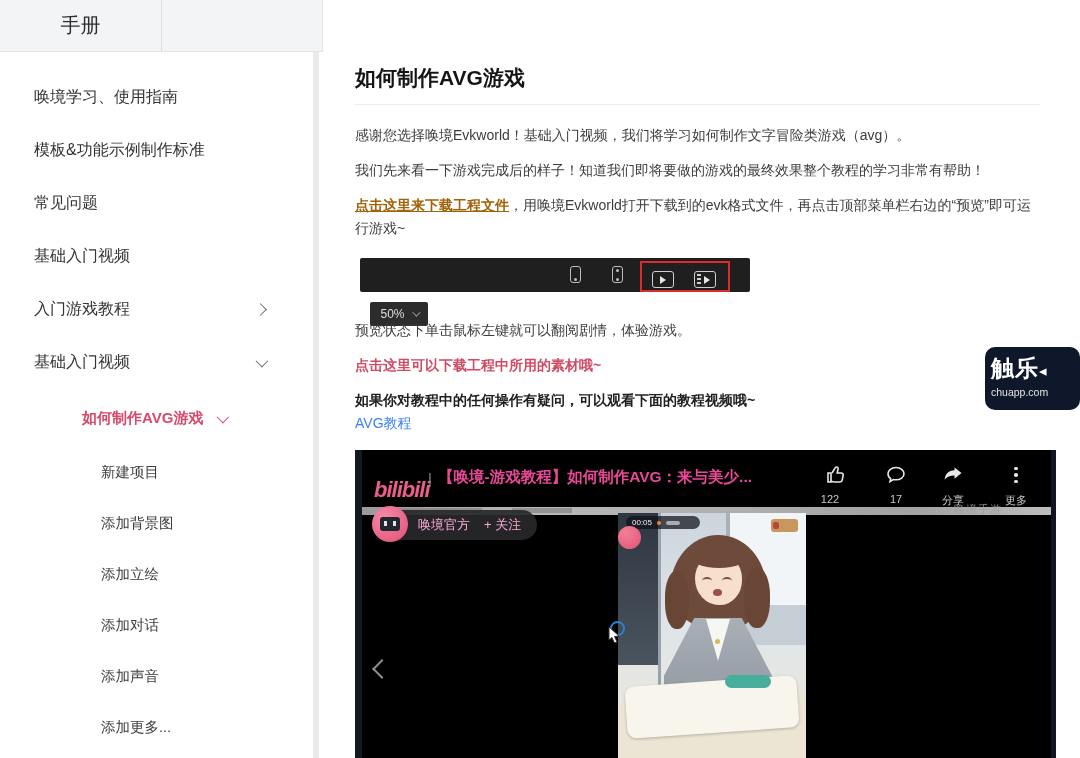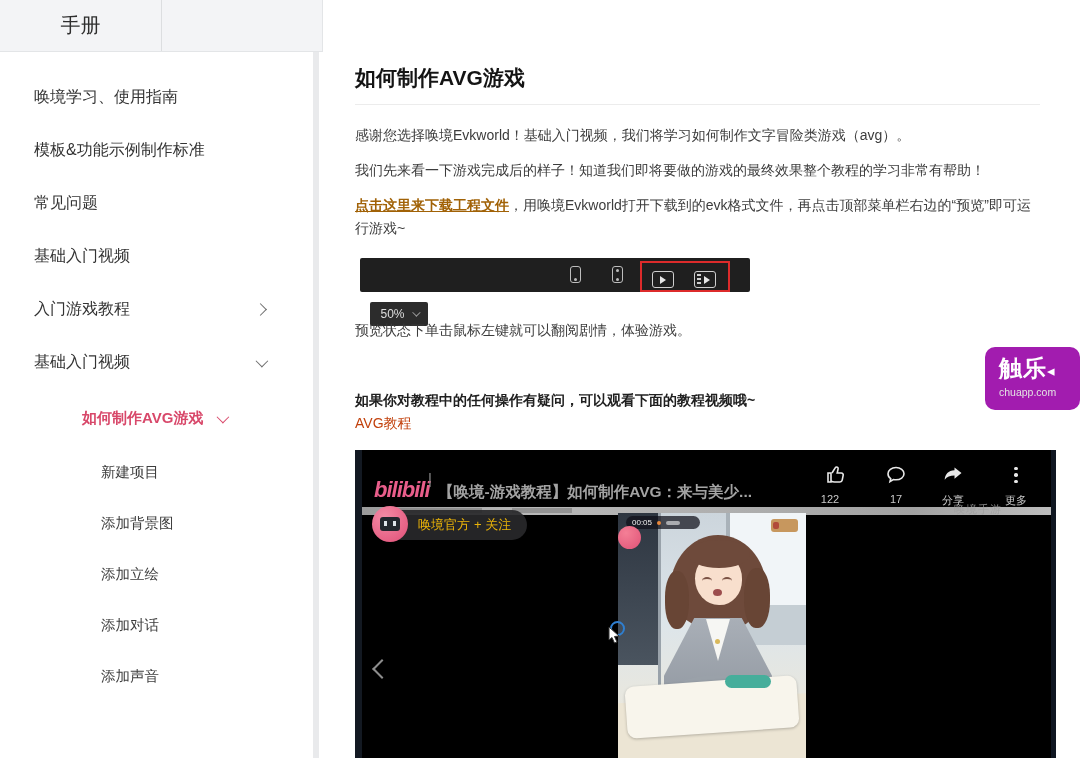--- a/index.html
+++ b/index.html
@@ -35,21 +35,21 @@
 
   
   #content{left:355px;top:0;width:689px;height:758px;}
   #page-title{left:0;top:64px;font-size:21px;font-weight:bold;color:#141414;}
   #title-hr{left:0;top:104px;width:685px;border-top:1px solid #ececec;height:0;}
   .para{left:0;width:689px;font-size:14px;color:#3c3c3c;line-height:23px;}
   #p1{top:124px;} #p2{top:159px;} #p3{top:194px;}
   #p4{top:319px;} 
   #p5{top:354px;font-weight:bold;color:#d04a64;}
   #p6{top:389px;font-weight:bold;color:#202020;}
-  #p7{top:412px;color:#c2410c;}
+  #p7{top:412px;color:#3b82f6;}
   .redlink{color:#a16207;font-weight:bold;text-decoration:underline;cursor:pointer;}
 
   
   #toolbar-img{left:5px;top:258px;width:390px;height:34px;background:#1f1f1f;border-radius:2px;}
   #zoom-box{position:absolute;left:10px;top:5px;width:58px;height:24px;background:#2c2c2c;
     border-radius:2px;display:flex;align-items:center;justify-content:center;gap:7px;
     color:#dedede;font-size:12px;cursor:pointer;margin-top:39px;}
   #zoom-box .chev{width:5px;height:5px;border-color:#9a9a9a;}
   .ticon-phone{position:absolute;top:8px;width:11px;height:17px;border:1.5px solid #bdbdbd;
     border-radius:3px;box-sizing:border-box;}
@@ -66,36 +66,36 @@
     background:repeating-linear-gradient(#cfcfcf 0 2px,transparent 2px 4px);}
   .ticon-play.debug::after{left:9px;}
 
   
   #player{left:0;top:450px;width:689px;height:308px;background:#000;
     border-left:7px solid #131922;border-right:5px solid #0f1621;box-sizing:content-box;}
   #vheader{position:absolute;left:0;top:0;width:100%;height:56px;}
   #bili-logo{position:absolute;left:12px;top:17px;font-size:22px;font-weight:bold;font-style:italic;
     color:#e95e8b;letter-spacing:-1px;margin-top:10px;}
   #vtitle-sep{position:absolute;left:66px;top:20px;color:#8a8a8a;font-size:15px;}
-  #vtitle{position:absolute;left:76px;top:32px;font-size:15.5px;font-weight:bold;color:#a3a3a3;white-space:nowrap;}
+  #vtitle{position:absolute;left:76px;top:17px;font-size:15.5px;font-weight:bold;color:#ec4899;white-space:nowrap;}
   .vact{position:absolute;top:13px;width:26px;height:24px;cursor:pointer;}
   .vact svg{width:100%;height:100%;}
   .vact-label{position:absolute;top:43px;width:60px;text-align:center;font-size:11px;color:#c9c9c9;}
   #dots-icon{display:flex;flex-direction:column;gap:3px;align-items:center;justify-content:center;}
   #dots-icon i{width:3.5px;height:3.5px;background:#e8e8e8;border-radius:50%;}
 
   #vstrip{position:absolute;left:0;top:57px;width:100%;height:8px;
     background:linear-gradient(90deg,#9b9b9b,#b8b8b8 25%,#aeaeae 55%,#a2a2a2 80%,#bdbdbd);}
   .strip-smudge{position:absolute;top:58px;height:5px;background:#7f7f7f;opacity:.65;}
   #vid-watermark{position:absolute;left:592px;top:52px;font-size:11px;color:#9f9f9f;opacity:.85;
     letter-spacing:1px;z-index:4;}
 
   #uploader{position:absolute;left:18px;top:60px;height:30px;border-radius:16px;
-    background:rgba(40,40,42,.92);padding:0 16px 0 38px;display:flex;align-items:center;gap:4px;
-    color:#eab308;font-size:13px;z-index:5;cursor:pointer;}
+    background:rgba(40,40,42,.92);padding:0 16px 0 38px;display:flex;align-items:center;gap:14px;
+    color:#f9a8d4;font-size:13px;z-index:5;cursor:pointer;}
   #avatar{position:absolute;left:10px;top:56px;width:36px;height:36px;border-radius:50%;
     background:radial-gradient(circle at 35% 30%,#f48aa5,#e04f77);z-index:6;display:flex;
     align-items:center;justify-content:center;}
   #avatar .tv{width:20px;height:14px;background:#23262e;border-radius:3px;position:relative;}
   #avatar .tv::before,#avatar .tv::after{content:"";position:absolute;top:4px;width:3px;height:5px;background:#dfe3ea;}
   #avatar .tv::before{left:4px;} #avatar .tv::after{right:4px;}
 
   
   #game{position:absolute;left:256px;top:63px;width:188px;height:245px;overflow:hidden;
     background:linear-gradient(180deg,#ccd5dc 0%,#dde5ea 45%,#e7e7e0 72%,#efe9dc 100%);}
@@ -134,22 +134,22 @@
   .orange-tag{position:absolute;left:153px;top:6px;width:27px;height:13px;background:#c7975e;border-radius:3px;}
   .orange-tag::before{content:"";position:absolute;left:2px;top:3px;width:6px;height:7px;background:#b14a3a;border-radius:2px;}
 
   #carousel-prev{position:absolute;left:13px;top:212px;width:12px;height:12px;
     border-left:2.5px solid #8d8d8d;border-bottom:2.5px solid #8d8d8d;transform:rotate(45deg);cursor:pointer;}
   #rec-cursor{position:absolute;left:246px;top:176px;z-index:7;}
   #cursor-ring{position:absolute;left:248px;top:171px;width:11px;height:11px;border:2.5px solid #2f7fd0;
     border-radius:50%;z-index:7;}
 
   
-  #tl-badge{left:985px;top:347px;width:95px;height:63px;background:#a21caf;border-radius:10px;
-    z-index:50;color:#fff;padding:8px 0 0 14px;box-sizing:border-box;}
+  #tl-badge{left:985px;top:347px;width:95px;height:63px;background:#0f172a;border-radius:10px;
+    z-index:50;color:#fff;padding:8px 0 0 6px;box-sizing:border-box;}
   #tl-brand{font-size:23px;font-weight:bold;letter-spacing:1px;line-height:26px;}
   #tl-brand .tri{font-size:15px;}
   #tl-domain{font-size:10.5px;color:#e4e4e4;margin-top:2px;}
 </style>
 </head>
 <body>
 
 <div id="tabbar" class="abs">
   <div class="tab">手册</div>
 </div>
@@ -187,20 +187,23 @@
   </div>
   <div class="side-sub">
     <span>添加立绘</span>
   </div>
   <div class="side-sub">
     <span>添加对话</span>
   </div>
   <div class="side-sub">
     <span>添加声音</span>
   </div>
+  <div class="side-sub">
+    <span>添加更多...</span>
+  </div>
 </div>
 <div id="side-track" class="abs"></div>
 
 <div id="content" class="abs">
   <div id="page-title" class="abs">如何制作AVG游戏</div>
   <div id="title-hr" class="abs"></div>
 
   <div id="p1" class="abs para">感谢您选择唤境Evkworld！基础入门视频，我们将学习如何制作文字冒险类游戏（avg）。</div>
   <div id="p2" class="abs para">我们先来看一下游戏完成后的样子！知道我们即将要做的游戏的最终效果整个教程的学习非常有帮助！</div>
   <div id="p3" class="abs para">
@@ -214,20 +217,21 @@
     </div>
     <span class="ticon-phone" style="left:210px;"></span>
     <span class="ticon-phone dotted" style="left:252px;"></span>
     <div id="tool-redbox">
       <span class="ticon-play" style="left:10px;"></span>
       <span class="ticon-play debug" style="left:52px;"></span>
     </div>
   </div>
 
   <div id="p4" class="abs para">预览状态下单击鼠标左键就可以翻阅剧情，体验游戏。</div>
+  <div id="p5" class="abs para">点击这里可以下载工程中所用的素材哦~</div>
   <div id="p6" class="abs para">如果你对教程中的任何操作有疑问，可以观看下面的教程视频哦~</div>
   <div id="p7" class="abs para">AVG教程</div>
 
   <div id="player" class="abs">
     <div id="vheader">
       <span id="bili-logo">bilibili</span>
       <span id="vtitle-sep">|</span>
       <span id="vtitle">【唤境-游戏教程】如何制作AVG：来与美少...</span>
 
       <span class="vact" style="left:461px;">

